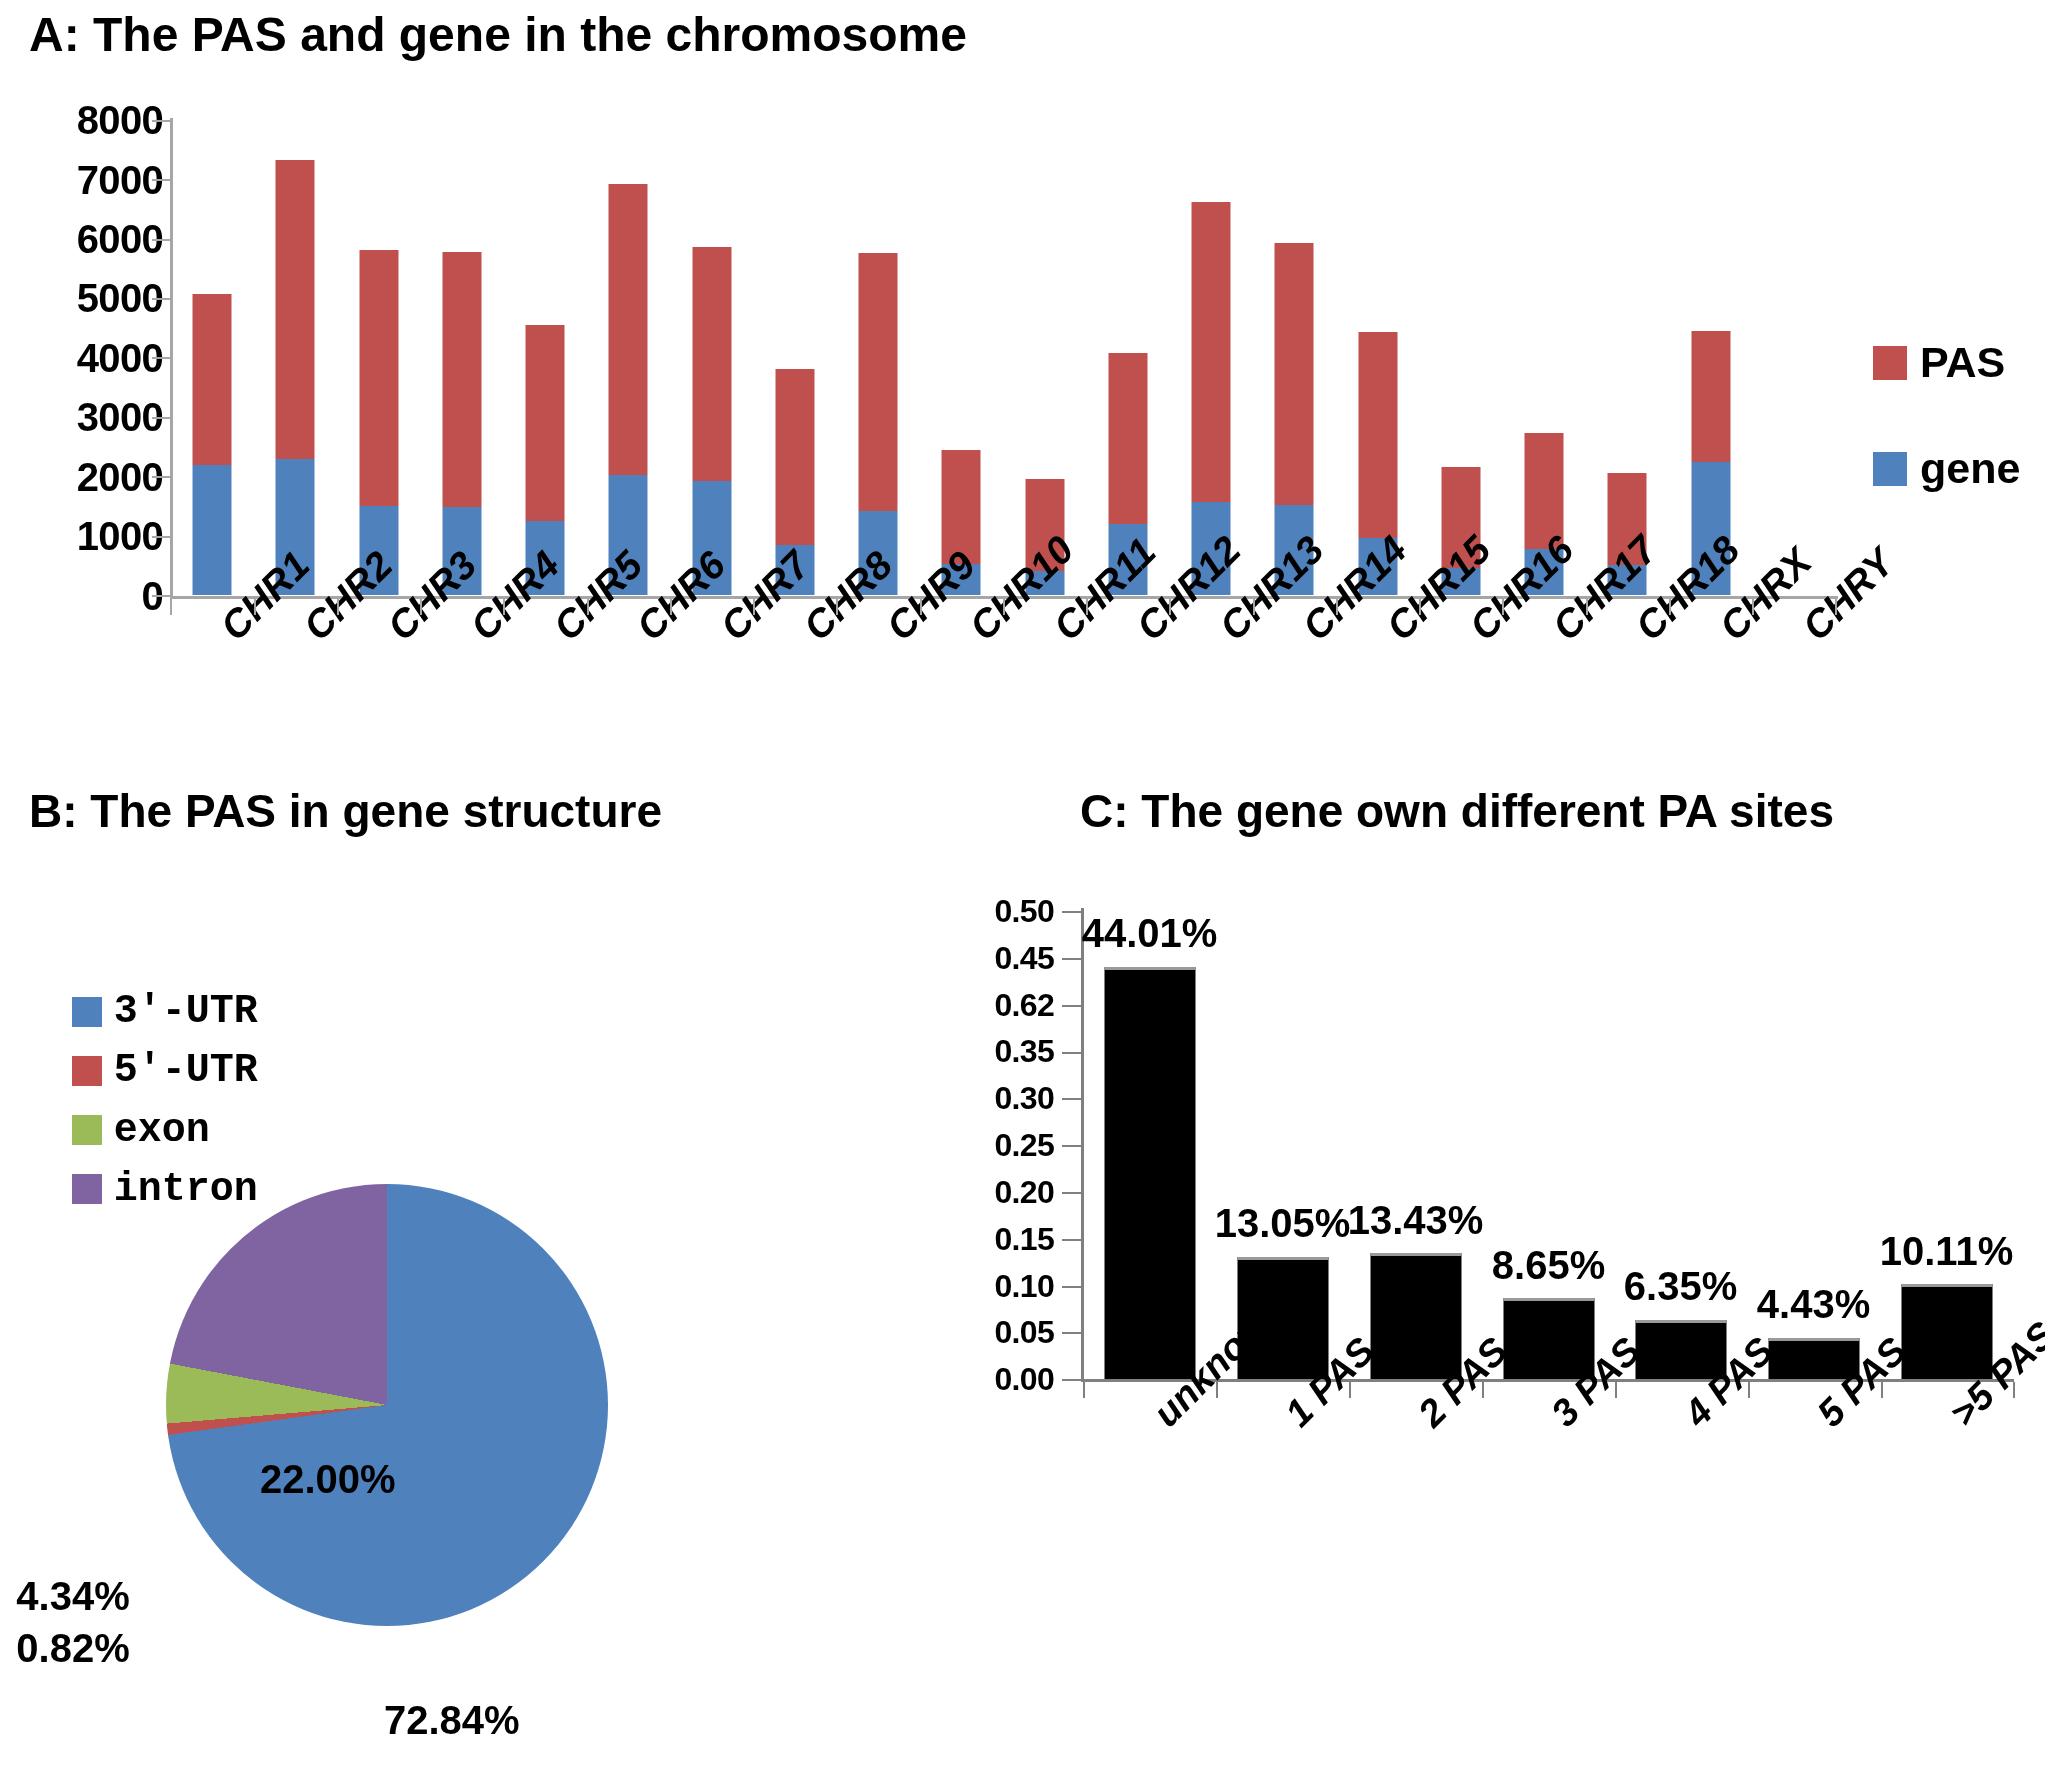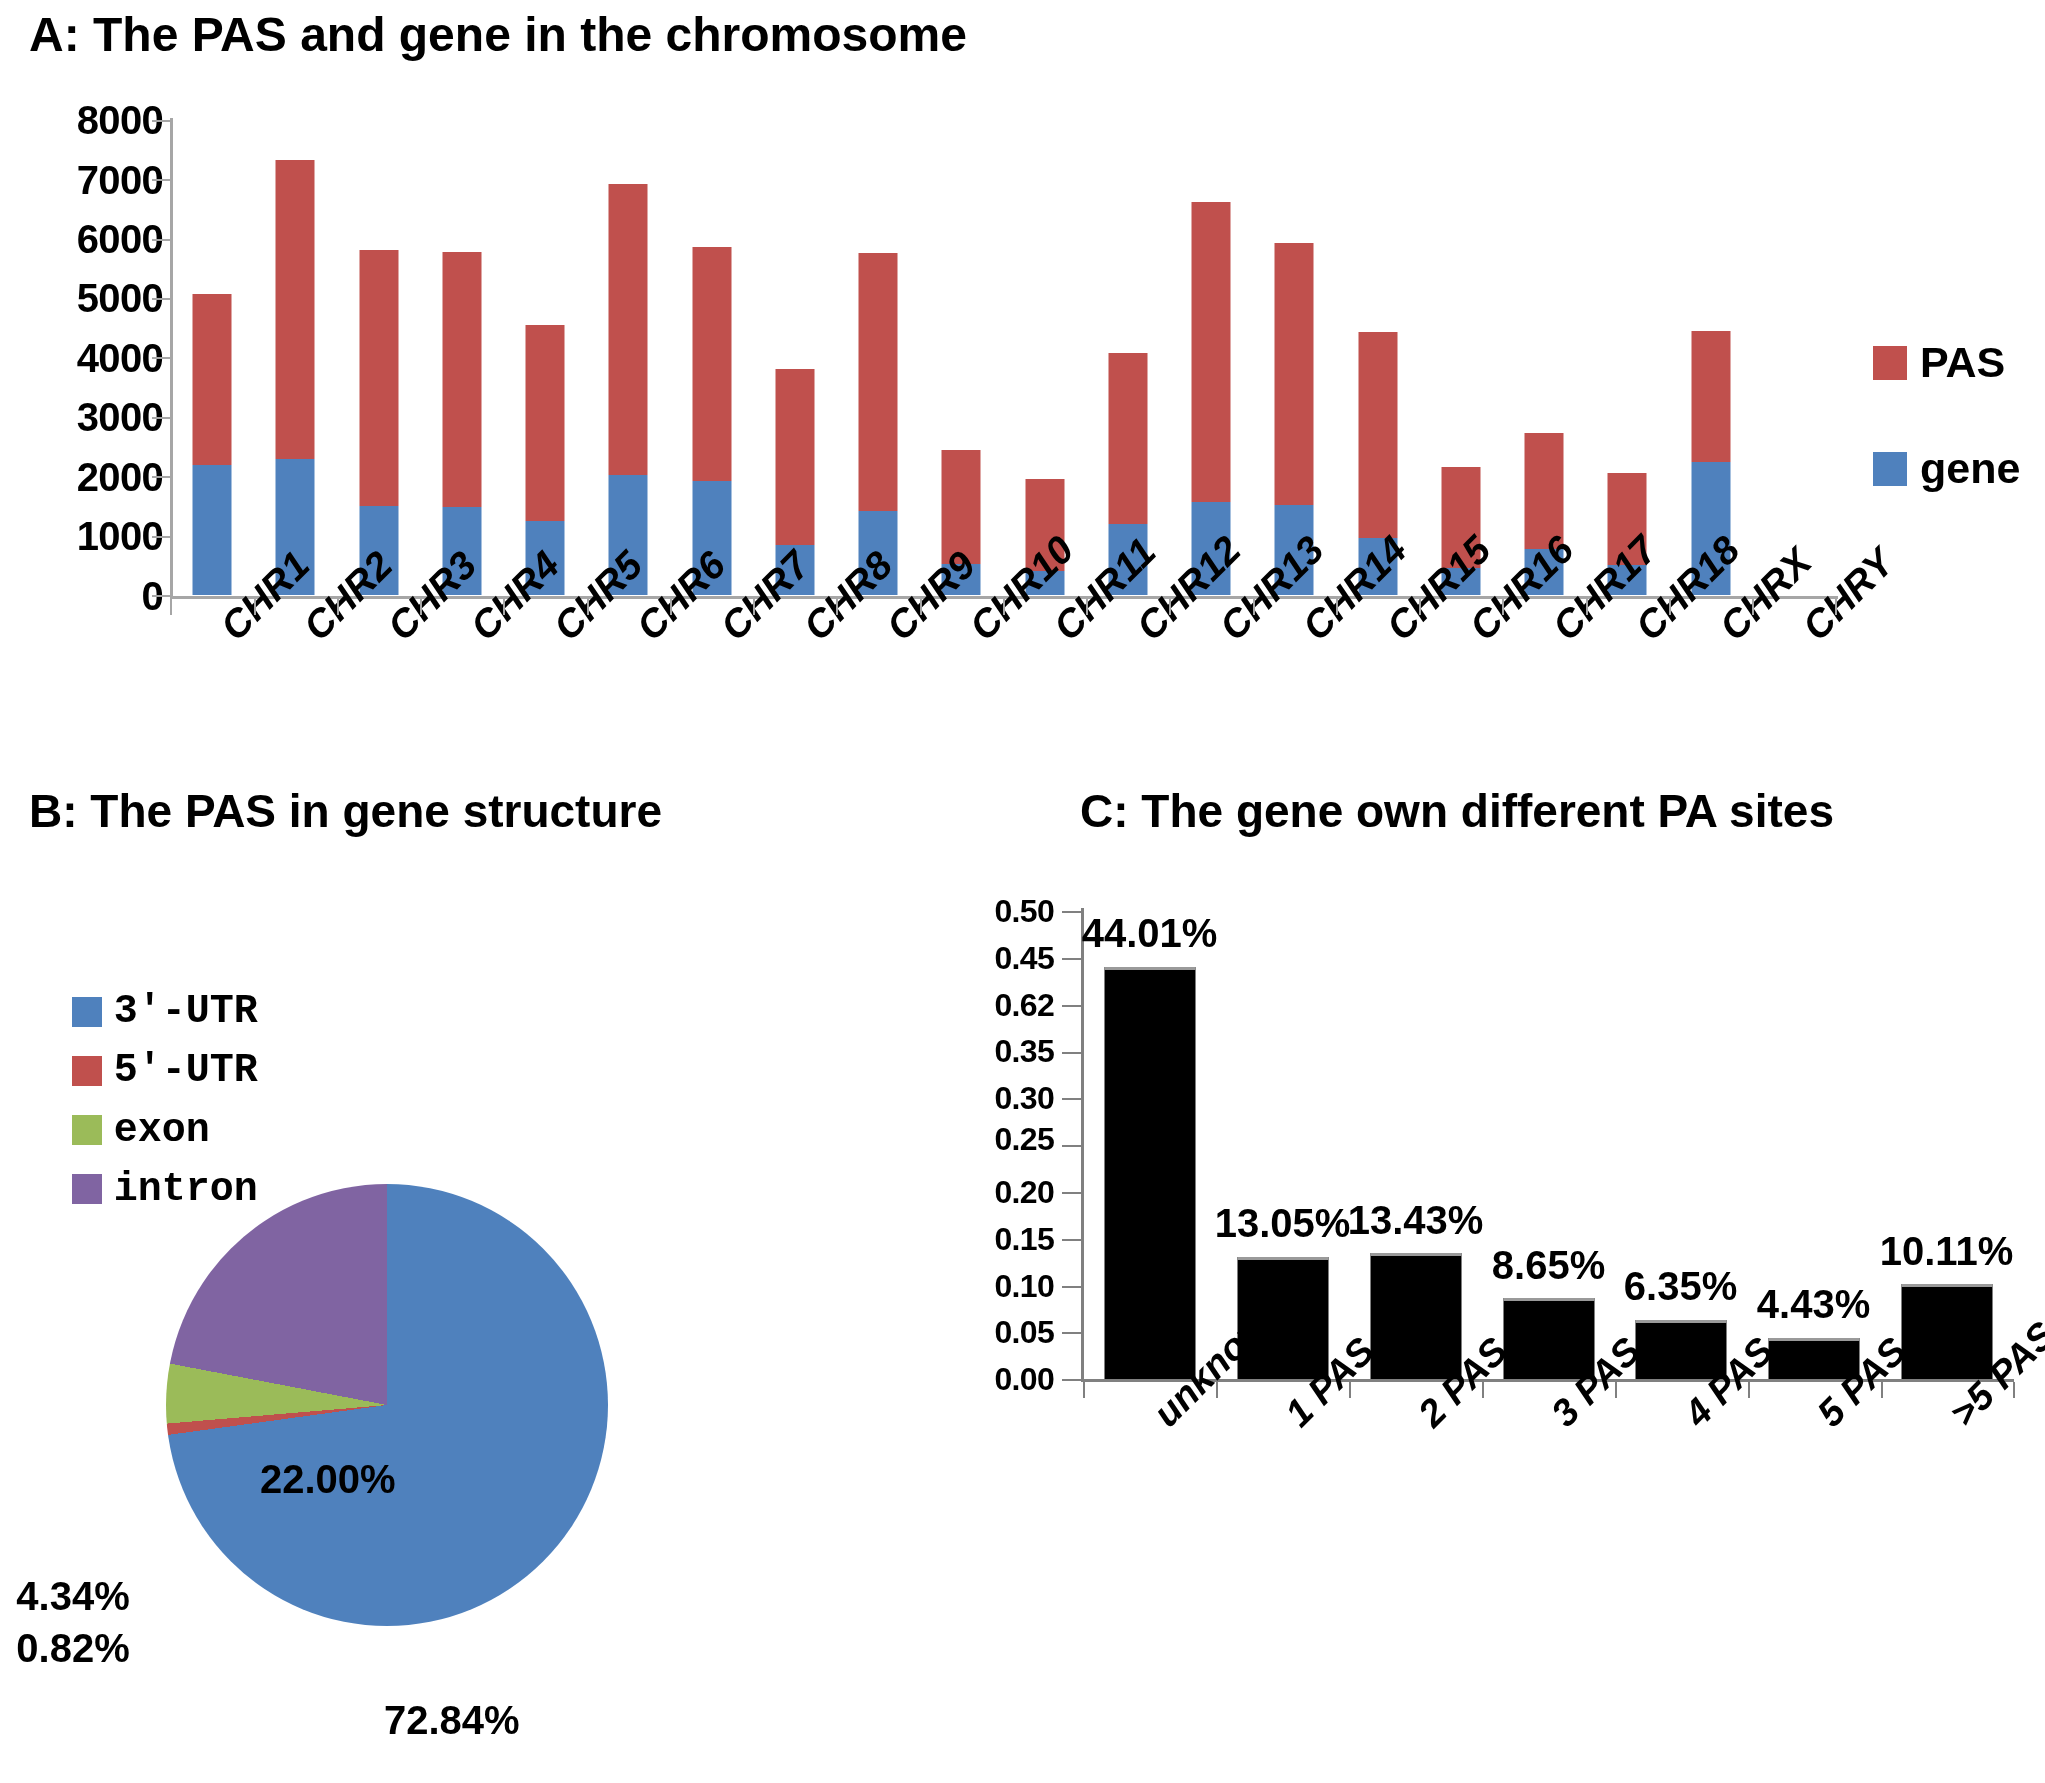--- a/index.html
+++ b/index.html
@@ -283,21 +283,21 @@
   <div class="pie-lab" id="pl-utr3">72.84%</div>
 </div>
 
 <div id="panel-c">
   <div id="c-ylabels">
       <div style="top: 0px;">0.50</div>
       <div style="top: 47px;">0.45</div>
       <div style="top: 94px;">0.62</div>
       <div style="top: 140px;">0.35</div>
       <div style="top: 187px;">0.30</div>
-      <div style="top: 228px; text-align: right;">0.25</div>
+      <div style="top: 234px; text-align: right;">0.25</div>
       <div style="top: 281px;">0.20</div>
       <div style="top: 328px;">0.15</div>
       <div style="top: 375px;">0.10</div>
       <div style="top: 421px;">0.05</div>
       <div style="top: 468px;">0.00</div>
     </div>
   <div id="c-axis-v"></div>
   <div id="c-axis-h"></div>
   <div id="c-plot">
       <div class="c-col" style="left: 0px; width: 133px;">

